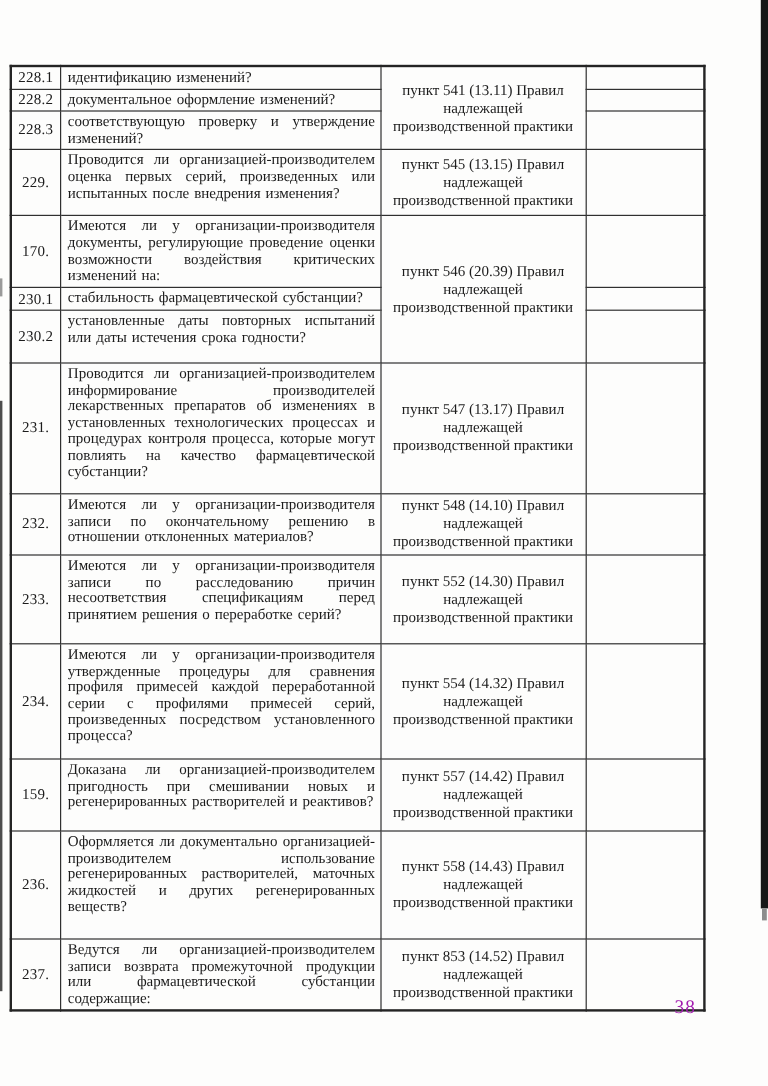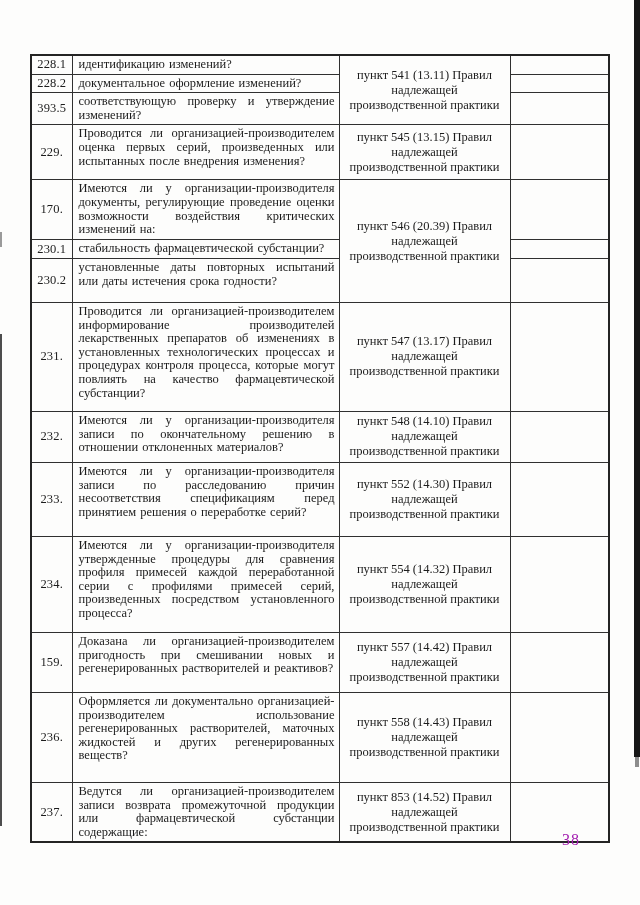--- a/index.html
+++ b/index.html
@@ -3,21 +3,21 @@
 <meta charset="utf-8">
 <style>
   html,body{margin:0;padding:0;}
   body{width:640px;height:905px;background:#ffffff;overflow:hidden;}
   .page{
     position:relative;width:640px;height:905px;background:#fdfdfc;
     font-family:"Liberation Serif","DejaVu Serif",serif;color:#1c1c1c;
     overflow:hidden;
   }
   table.grid{
-    position:absolute;left:30px;top:54px;width:578px;
+    position:absolute;left:8px;top:54px;width:578px;
     border-collapse:collapse;table-layout:fixed;
     border:2px solid #242424;
   }
   table.grid td{
     border:1px solid #303030;
     font-size:12.5px;
     overflow:hidden;
   }
   col.c1{width:41px;} col.c2{width:267px;} col.c3{width:171px;} col.c4{width:99px;}
   td.num{
@@ -78,21 +78,21 @@
             <div>производственной практики</div>
           </td>
           <td class="ans"></td>
         </tr>
         <tr style="height: 18px;">
           <td class="num">228.2</td>
           <td class="q">документальное оформление изменений?</td>
           <td class="ans"></td>
         </tr>
         <tr style="height: 23px;">
-          <td class="num">393.5</td>
+          <td class="num">228.3</td>
           <td class="q">соответствующую проверку и утверждение изменений?</td>
           <td class="ans"></td>
         </tr>
         <tr style="height: 55px;">
           <td class="num">229.</td>
           <td class="q">Проводится ли организацией-производителем оценка первых серий, произведенных или испытанных после внедрения изменения?</td>
           <td class="ref" rowspan="1">
             <div>пункт 545 (13.15) Правил</div>
             <div>надлежащей</div>
             <div>производственной практики</div>

